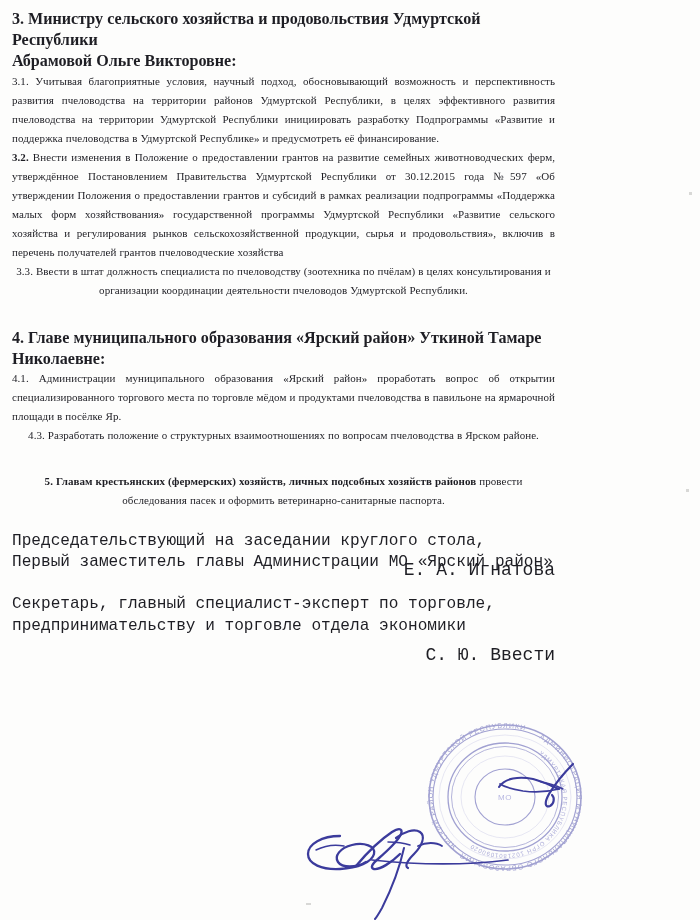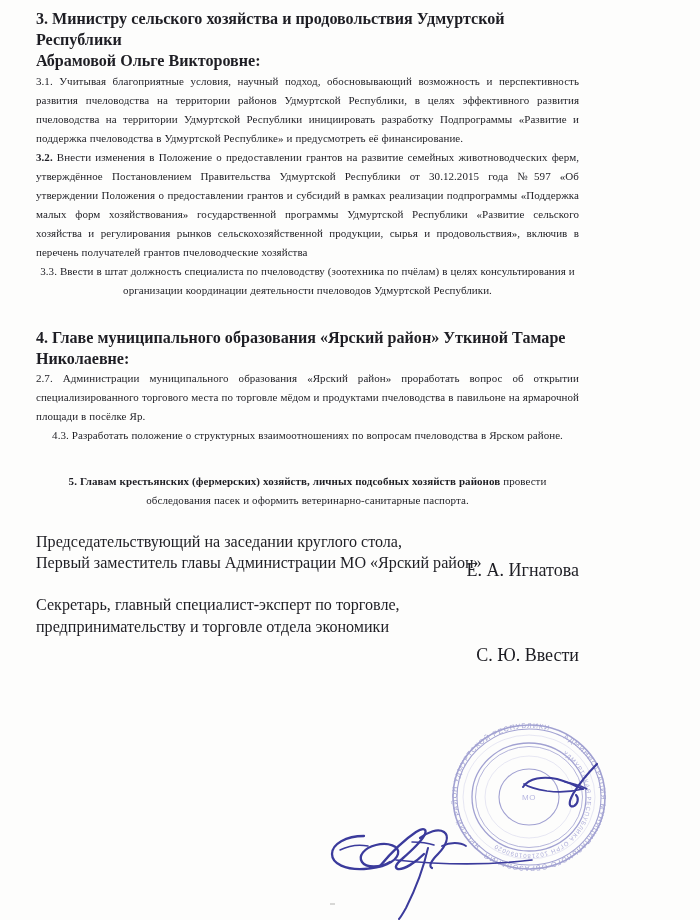--- a/index.html
+++ b/index.html
@@ -14,21 +14,20 @@
     color: #1e1e24;
     overflow: hidden;
     position: relative;
   }
   #page {
     position: relative;
     width: 568px;
     height: 920px;
     box-sizing: border-box;
     padding: 8px 13px 0 12px;
-    margin-left: 24px;
   }
   .doc-body {
     position: relative;
     z-index: 3;
   }
   p {
     margin: 0;
     font-size: 11px;
     line-height: 19px;
     text-align: justify;
@@ -48,20 +47,21 @@
   .hd-num {
     font-weight: bold;
   }
   .spacer-lg { height: 21px; }
   .spacer-xl { height: 27px; }
 
   
   .sig-block {
     position: relative;
     z-index: 4;
+    font-family: Liberation Mono, monospace;
   }
   .sig-line {
     font-size: 16.1px;
     line-height: 21.2px;
     text-align: left;
     position: relative;
     white-space: nowrap;
   }
   .sig-name {
     position: absolute;
@@ -127,21 +127,21 @@
       <p>3.1. Учитывая благоприятные условия, научный подход, обосновывающий возможность и перспективность развития пчеловодства на территории  районов Удмуртской Республики, в целях эффективного развития пчеловодства на территории  Удмуртской Республики инициировать  разработку Подпрограммы «Развитие и поддержка пчеловодства в Удмуртской Республике» и предусмотреть её финансирование.</p>
       <p><span class="hd-num">3.2.</span><span> Внести изменения  в Положение о предоставлении грантов на развитие семейных животноводческих ферм, утверждённое Постановлением Правительства Удмуртской Республики от 30.12.2015 года №597 «Об утверждении Положения о предоставлении грантов и субсидий в рамках реализации подпрограммы «Поддержка малых форм хозяйствования» государственной программы Удмуртской Республики «Развитие сельского хозяйства и регулирования рынков сельскохозяйственной продукции, сырья и продовольствия», включив  в перечень получателей грантов пчеловодческие хозяйства</span></p>
       <p class="nojust">3.3. Ввести в штат должность специалиста по пчеловодству (зоотехника по пчёлам) в целях консультирования и организации координации деятельности пчеловодов Удмуртской Республики.</p>
     </div>
 
     <div class="spacer-xl"></div>
 
     <div>
       <div class="hd">4. Главе муниципального образования «Ярский район»  Уткиной Тамаре</div>
       <div class="hd">Николаевне:</div>
-      <p>2.7. Администрации муниципального образования «Ярский район» проработать вопрос об открытии  специализированного торгового места по торговле мёдом  и продуктами пчеловодства в павильоне  на ярмарочной площади в  посёлке Яр.</p>
+      <p>4.1. Администрации муниципального образования «Ярский район» проработать вопрос об открытии  специализированного торгового места по торговле мёдом  и продуктами пчеловодства в павильоне  на ярмарочной площади в  посёлке Яр.</p>
       <p class="nojust">4.3. Разработать положение  о структурных взаимоотношениях по вопросам пчеловодства в Ярском районе.</p>
     </div>
 
     <div class="spacer-xl"></div>
 
     <div>
       <p class="nojust"><span class="hd-num">5. Главам крестьянских (фермерских) хозяйств,  личных подсобных хозяйств районов</span><span>  провести обследования пасек и оформить ветеринарно-санитарные паспорта.</span></p>
     </div>
 
     <div class="spacer-lg"></div>

